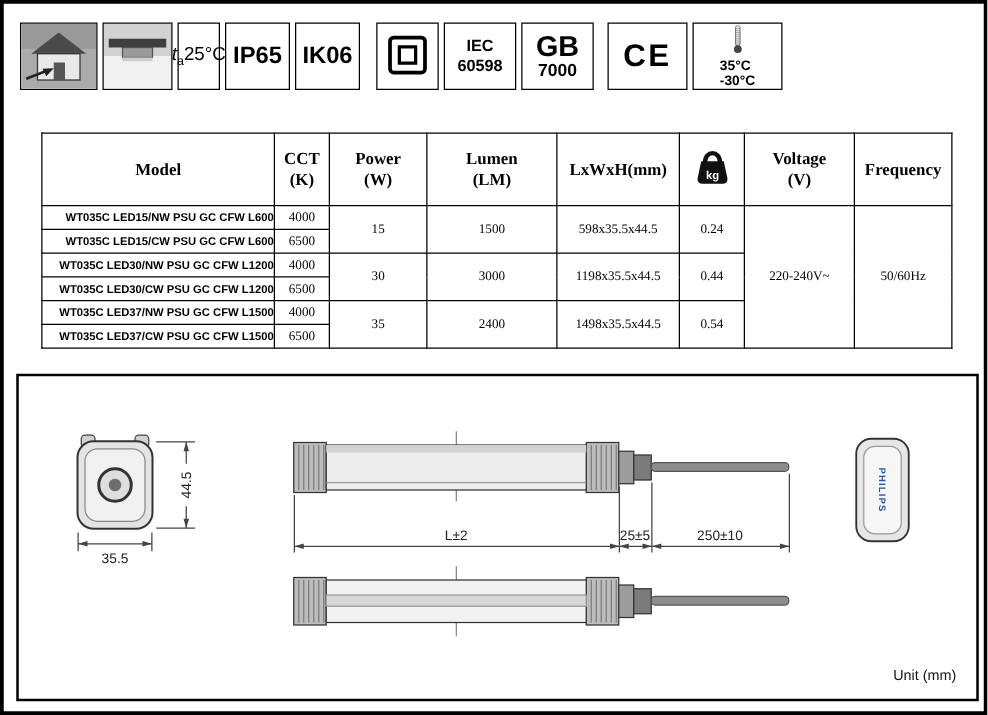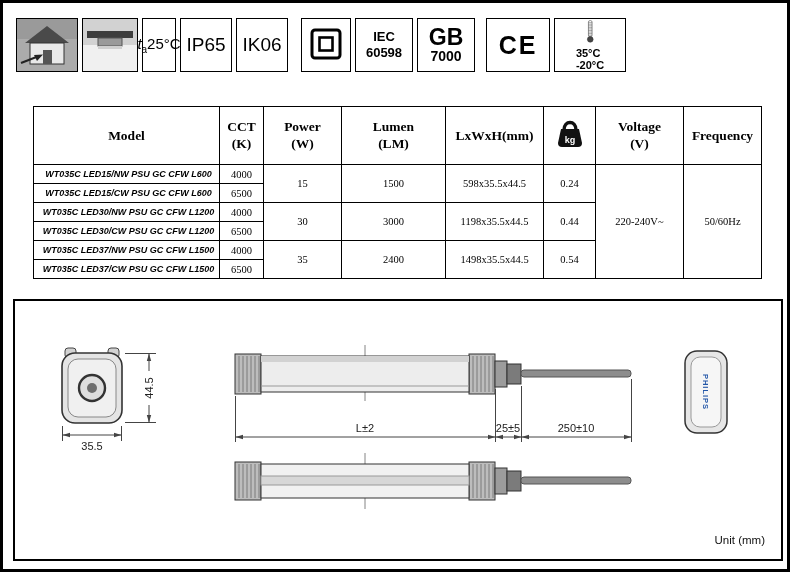--- a/index.html
+++ b/index.html
@@ -15,41 +15,41 @@
   .badge {
     height:54px; border:1px solid #000; background:#fff; margin-right:4px;
     display:flex; flex-direction:column; align-items:center; justify-content:center;
     text-align:center;
   }
   .badge.img { padding:0; overflow:hidden; }
   .b-house { width:62px; }
   .b-ceiling { width:56px; }
   .b-ta { width:34px; font-size:15px; }
   .b-ta sub { font-size:10px; }
-  .b-ip, .b-ik { width:52px; font-weight:normal; font-size:19px; }
+  .b-ip, .b-ik { width:52px; font-weight:bold; font-size:19px; }
   .b-class2 { width:50px; margin-left:9px; }
   .b-iec { width:58px; font-weight:bold; font-size:13px; line-height:1.3; }
   .b-gb { width:58px; font-weight:bold; }
   .gb-main { font-size:23px; line-height:1; }
   .gb-sub { font-size:14px; line-height:1.1; }
   .b-ce { width:64px; margin-left:7px; font-weight:bold; font-size:25px; letter-spacing:2px; }
   .b-temp { width:72px; flex-direction:column; gap:4px; }
   .temp-col { display:flex; flex-direction:column; justify-content:space-between; height:40px; font-size:11px; font-weight:600; text-align:left; }
 
   
   .spec-table {
     position:absolute; left:30px; top:103px; border-collapse:collapse; table-layout:fixed;
     font-family:"Liberation Serif", serif;
   }
   .spec-table th, .spec-table td { border:1px solid #000; text-align:center; vertical-align:middle; padding:0; }
   .spec-table th { height:58px; font-size:13.5px; font-weight:600; }
   .spec-table td { height:19px; font-size:10.5px; }
   td.model-cell {
-    text-align:center; padding-left:4px; font-size:9px; font-weight:bold;
-    font-family:"Liberation Sans", sans-serif; white-space:nowrap;font-style:italic;
+    text-align:right; padding-left:4px; font-size:9px; font-weight:bold;
+    font-family:"Liberation Sans", sans-serif; white-space:nowrap;
   }
   .hdr-line { line-height:1.25; }
 
   
   .drawing-panel {
     position:absolute; left:10px; top:296px; width:770px; height:262px;
     border:2px solid #000; background:#fff;
   }
   svg text { font-family:"Liberation Sans", sans-serif; }
   .dim { font-size:11px; fill:#222; }
@@ -127,21 +127,21 @@
         <line x1="7" y1="16" x2="14" y2="16" stroke="#333" stroke-width="0.8"></line>
         <line x1="7" y1="19" x2="14" y2="19" stroke="#333" stroke-width="0.8"></line>
         <line x1="7" y1="22" x2="14" y2="22" stroke="#333" stroke-width="0.8"></line>
         <line x1="7" y1="25" x2="14" y2="25" stroke="#333" stroke-width="0.8"></line>
         <line x1="7" y1="28" x2="14" y2="28" stroke="#333" stroke-width="0.8"></line>
         <line x1="7" y1="31" x2="14" y2="31" stroke="#333" stroke-width="0.8"></line>
         <circle cx="10.5" cy="39" r="5.5" fill="#444" stroke="#333"></circle>
       </svg>
       <div class="temp-col">
         <span>35°C</span>
-        <span>-20°C</span>
+        <span>-30°C</span>
       </div>
     </div>
   </div>
 
   <table class="spec-table">
     <colgroup>
       <col style="width:186px">
         <col style="width:44px">
         <col style="width:78px">
         <col style="width:104px">

